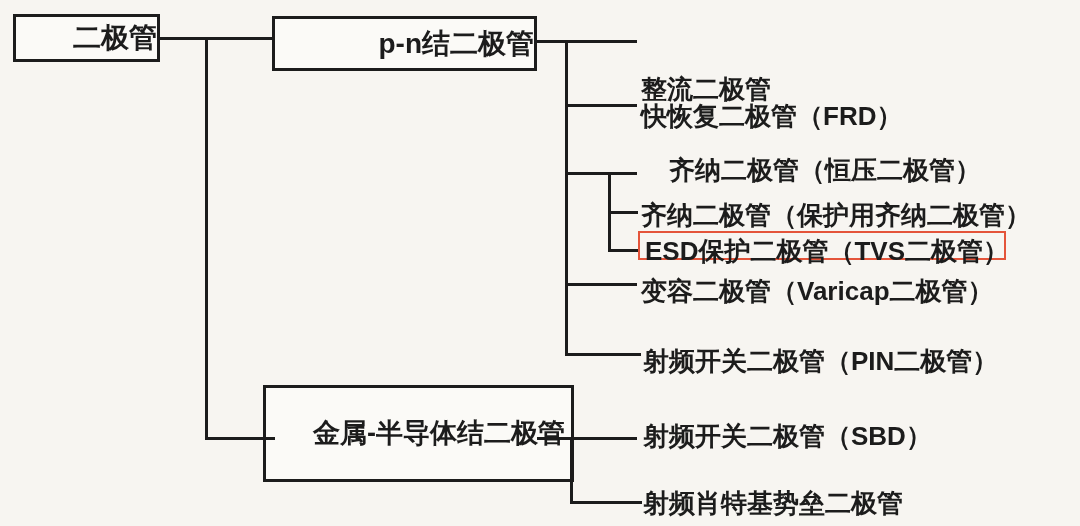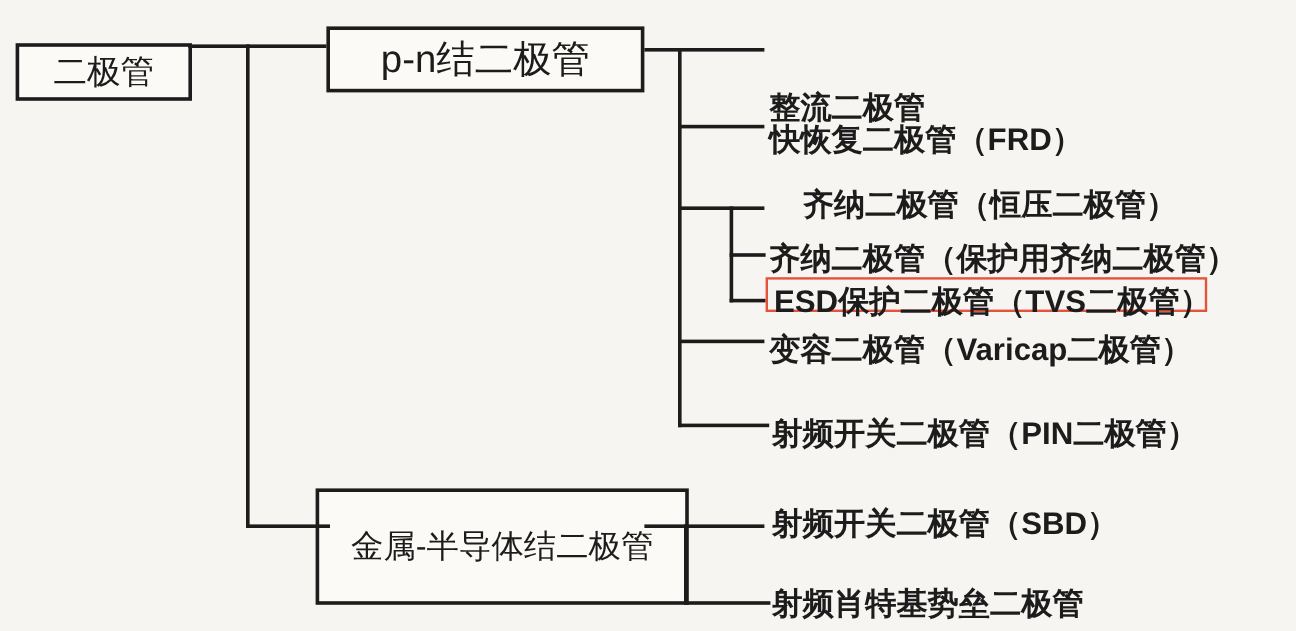--- a/index.html
+++ b/index.html
@@ -21,28 +21,27 @@
     background:var(--background);
     overflow:hidden;
   }
   .node{
     position:absolute;
     box-sizing:border-box;
     border:3px solid var(--line-color);
     background:var(--box-fill);
     display:flex;
     align-items:center;
-    justify-content:center;
+    justify-content:flex-end;
     text-align:center;
-    font-weight:normal;
+    font-weight:bold;
     color:var(--text-color);
-    margin-top:22px;
   }
   .node.root{left:13px;top:14px;width:147px;height:48px;font-size:28px;}
-  .node.pn{left:272px;top:0;width:265px;height:55px;font-size:32px;}
+  .node.pn{left:272px;top:16px;width:265px;height:55px;font-size:28px;}
   .node.metal{left:263px;top:385px;width:311px;height:97px;font-size:27px;line-height:1.45;padding:0 6px;}
   .line{position:absolute;background:var(--line-color);}
   .leaf{
     position:absolute;
     white-space:nowrap;
     font-size:26px;
     font-weight:bold;
     line-height:30px;
     color:var(--text-color);
   }

